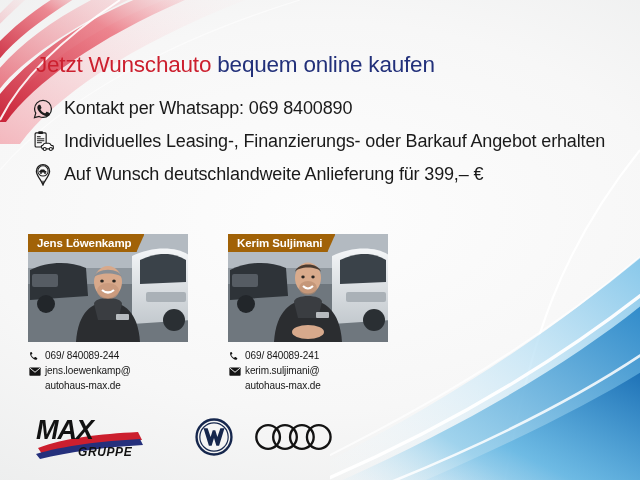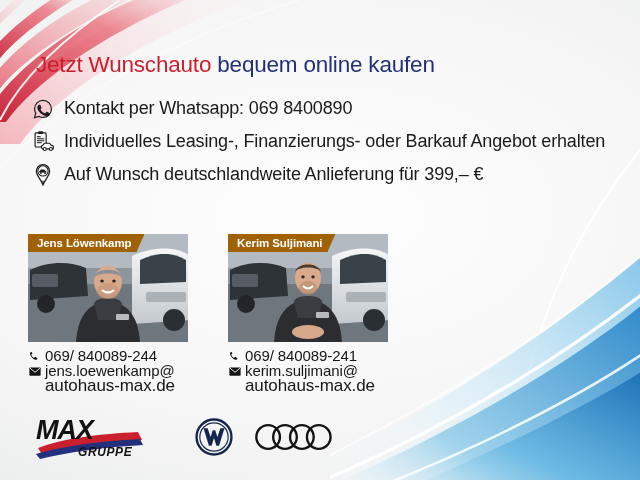--- a/index.html
+++ b/index.html
@@ -111,39 +111,39 @@
     clip-path: polygon(0 0, 100% 0, calc(100% - 8px) 100%, 0 100%);
     box-shadow: 0 1px 2px rgba(0,0,0,.35);
   }
   .contact-lines {
     margin-top: 7px;
     width: 170px;
   }
   .contact-row {
     display: flex;
     align-items: flex-start;
-    font-size: 15px;
+    font-size: 10px;
     color: #161616;
     line-height: 14px;
     margin-bottom: 1px;
     letter-spacing: -0.1px;
   }
   .contact-ico {
     width: 13px;
     min-width: 13px;
     height: 13px;
     margin-right: 4px;
     margin-top: 1px;
     display: flex;
     align-items: center;
     justify-content: center;
   }
   .contact-sub {
     margin-left: 17px;
-    font-size: 17px;
+    font-size: 10px;
     color: #161616;
     line-height: 14px;
     letter-spacing: -0.1px;
   }
 
   
   #footer-logos {
     position: absolute;
     left: 30px;
     bottom: 16px;

